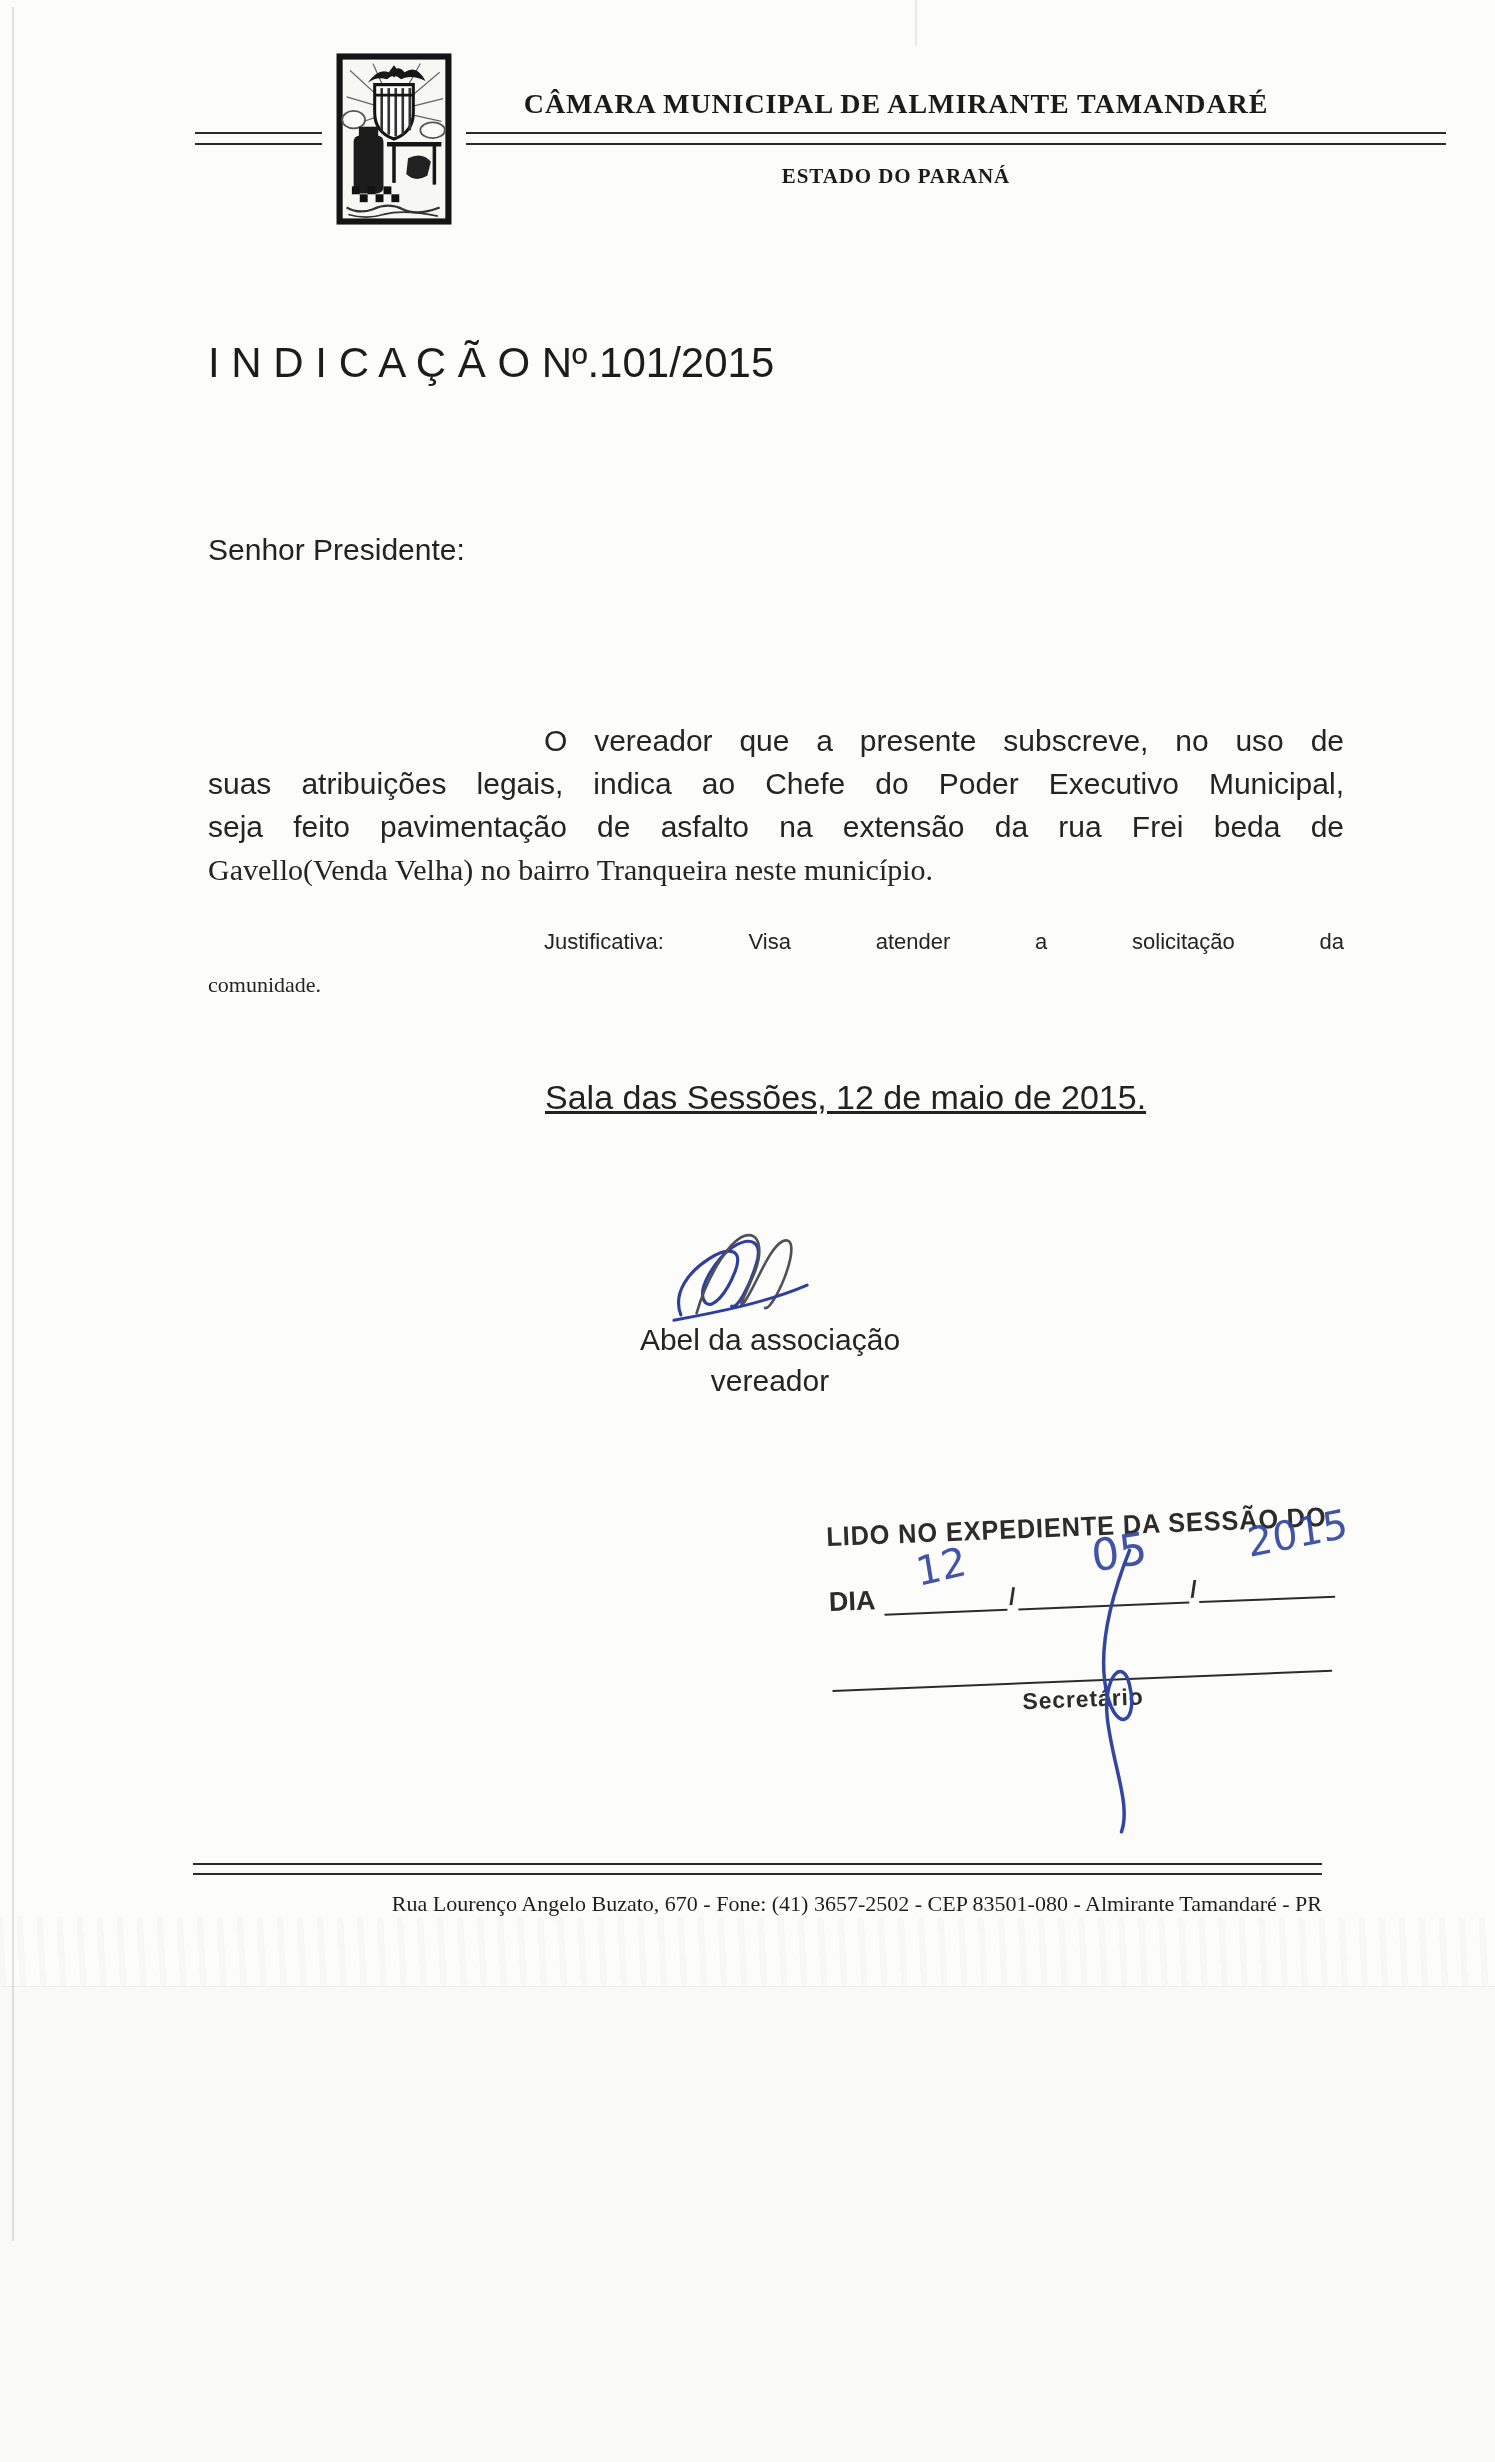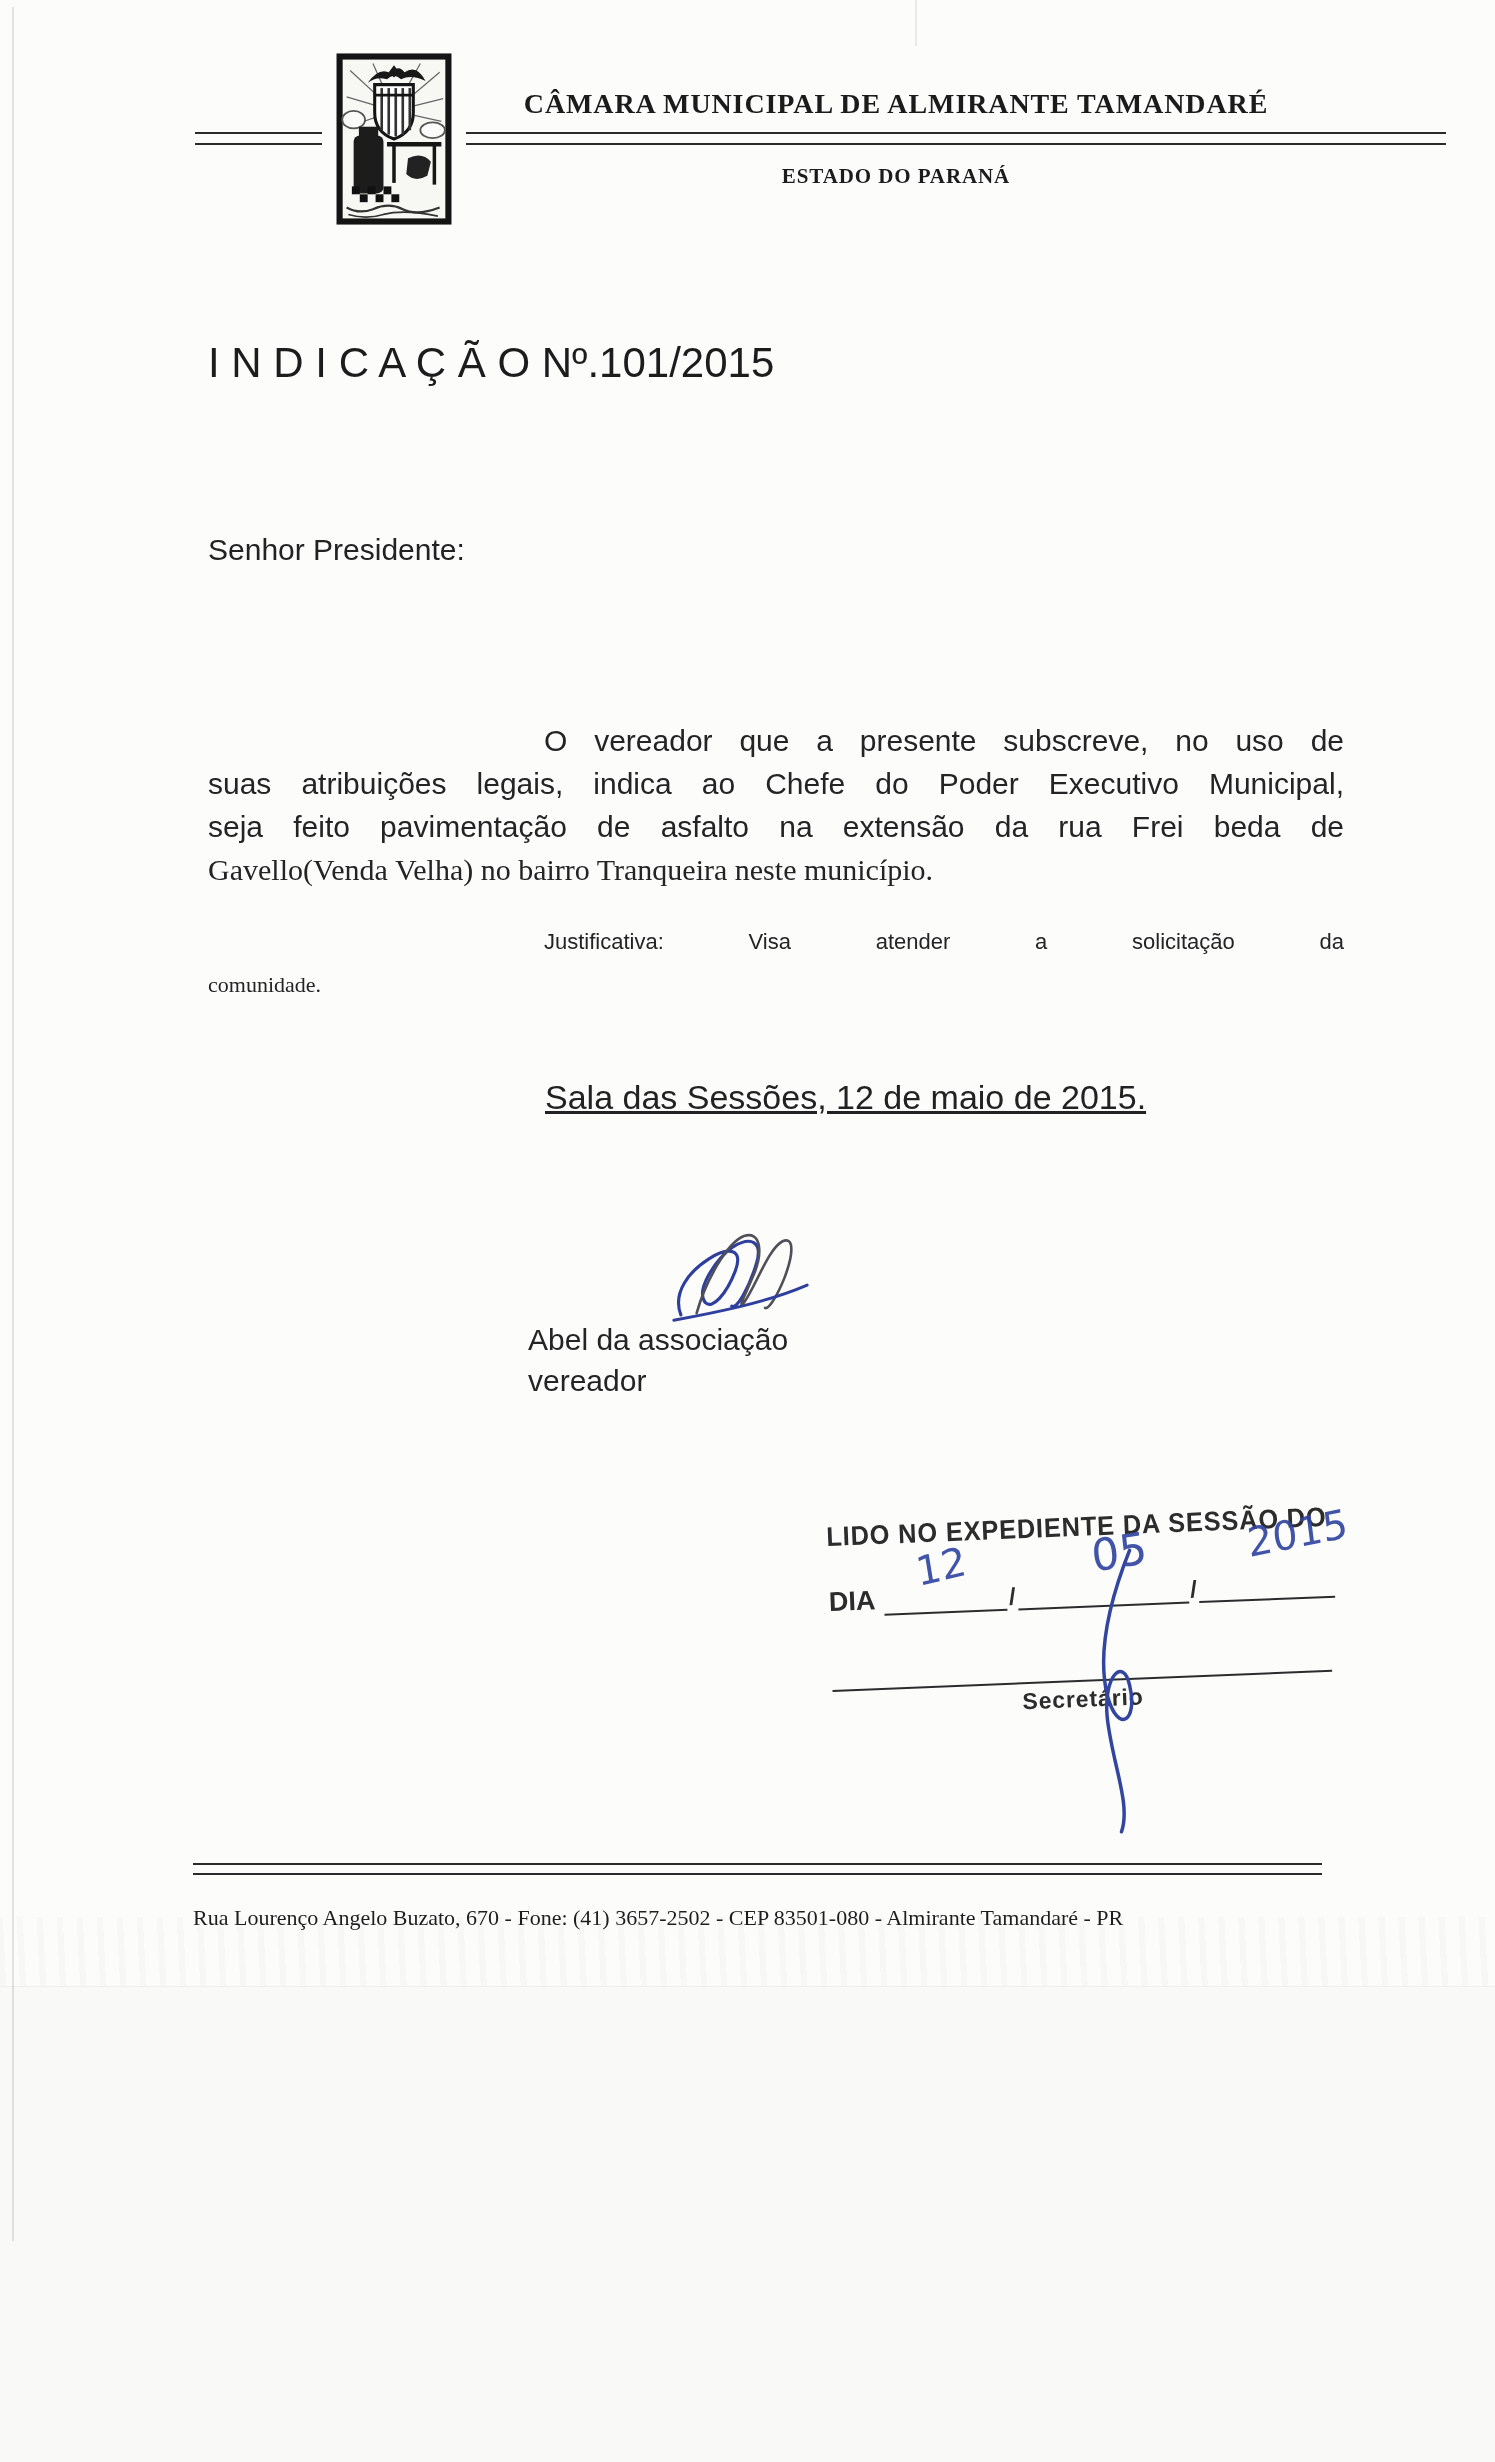--- a/index.html
+++ b/index.html
@@ -30,21 +30,21 @@
   .salutation { position:absolute; left:208px; top:533px; font-size:30px; }
   .body-block { position:absolute; left:208px; top:719px; width:1136px; font-size:30px; line-height:43px; color:#242424; }
   .just-block { position:absolute; left:208px; top:920px; width:1136px; font-size:22px; line-height:43px; color:#242424; }
   .jline { text-align:justify; text-align-last:justify; }
   .lline { text-align:left;font-family:Liberation Serif, serif; }
   .indent1 { text-indent:336px; }
   .session-line { position:absolute; left:545px; top:1078px; font-size:34px;text-decoration:underline; }
 
   
   .sig-scribble { position:absolute; left:670px; top:1229px; z-index:2; }
-  .sig-block { position:absolute; left:528px; top:1319px; width:484px; text-align:left; font-size:30px; line-height:41px; color:#242424; }
+  .sig-block { position:absolute; left:528px; top:1319px; width:484px; text-align:center; font-size:30px; line-height:41px; color:#242424; }
 
   
   .stamp { position:absolute; left:831px; top:1511px; width:545px; height:273px;
     transform:rotate(-2.3deg); transform-origin:center; color:#2c2c2c; }
   .stamp-line1 { font-size:27px; font-weight:bold; letter-spacing:0.9px; white-space:nowrap;
     transform:scaleX(.94); transform-origin:left; }
   .dia-row { display:flex; align-items:flex-end; margin-top:26px; font-size:27px; font-weight:bold; height:39px; }
   .blank { display:inline-block; border-bottom:2.6px solid #2c2c2c; }
   .b1 { width:123px; margin-left:8.8px; }
   .b2 { width:171px; }
@@ -54,22 +54,22 @@
   .hand-day   { left:88px; top:26px; font-size:40px; transform:rotate(-11deg) skewX(-4deg); }
   .hand-month { left:264px; top:16px; font-size:44px; transform:rotate(-7deg) skewX(-3deg); }
   .hand-year  { left:420px; top:7px;  font-size:40px; transform:rotate(-9deg) skewX(-4deg); }
   .sec-rule { margin-top:72px; width:500px; border-top:2.6px solid #2c2c2c; }
   .sec-label { width:500px; text-align:center; font-size:23px; font-weight:600; letter-spacing:0.9px; margin-top:3.5px; }
   .pen-flourish { position:absolute; left:248px; top:35px; }
 
   
   .footer-rule { position:absolute; left:193px; top:1863px; width:1129px; height:12.3px;
     border-top:2.6px solid #2b2b2b; border-bottom:2.6px solid #2b2b2b; }
-  .footer-text { position:absolute; left:193px; top:1891px; width:1129px; text-align:left;
-    font-family:"Liberation Serif", serif; font-size:22px; color:#1e1e1e;margin-top:14px; }
+  .footer-text { position:absolute; left:193px; top:1891px; width:1129px; text-align:right;
+    font-family:"Liberation Serif", serif; font-size:22px; color:#1e1e1e; }
 </style>
 </head>
 <body>
 
 <div class="page">
 
   <div class="scan-left-line"></div>
   <div class="scan-top-line"></div>
   <div class="scan-band"></div>
   <div class="scan-bottom"></div>

